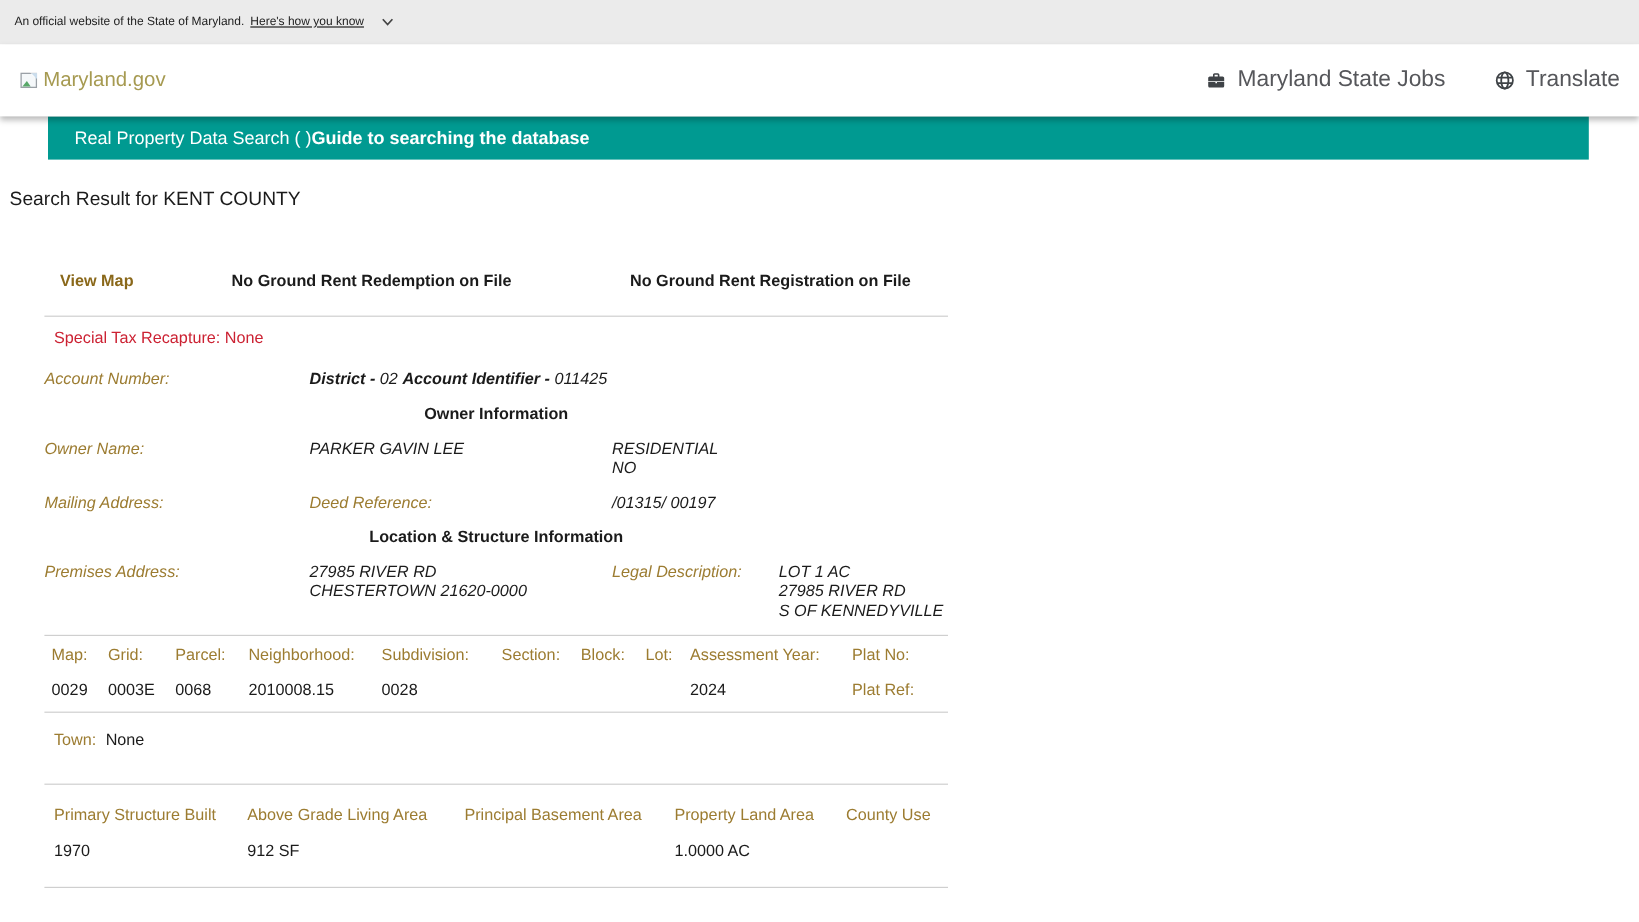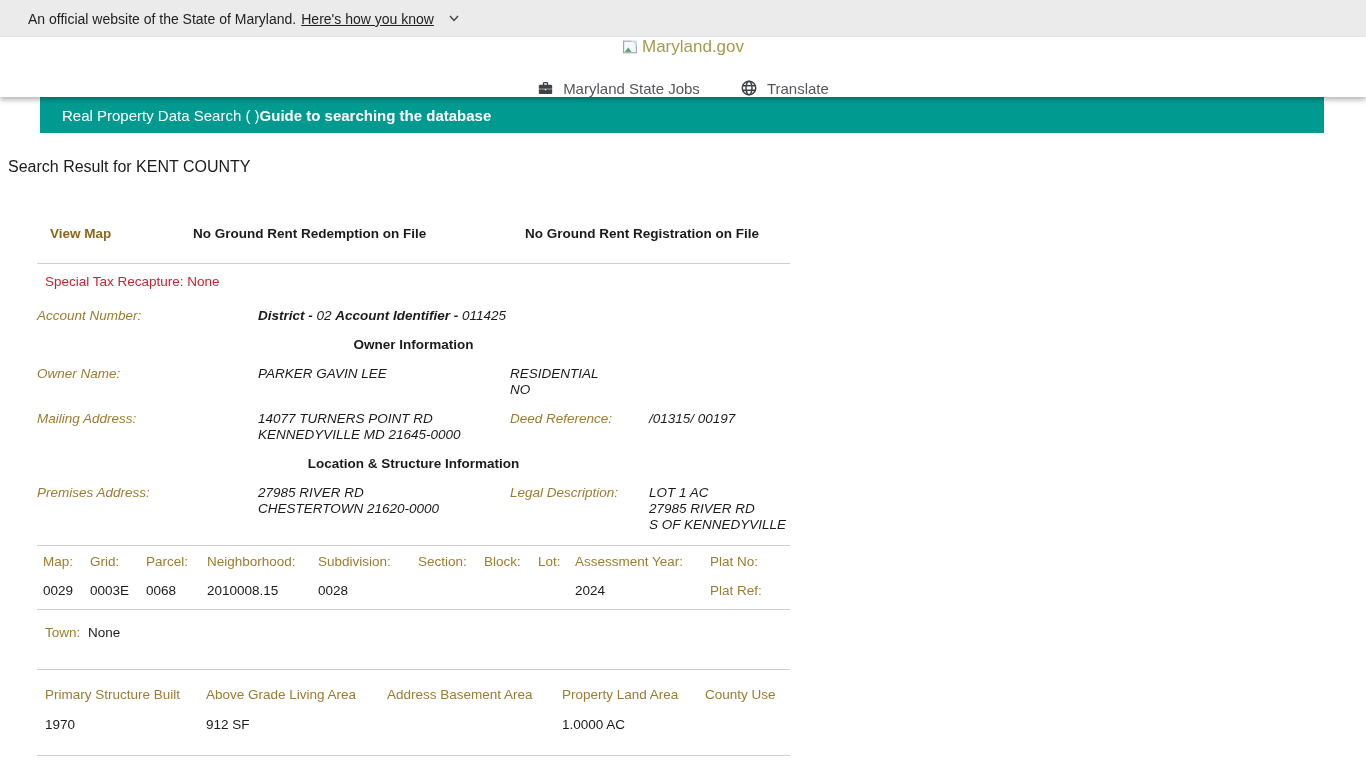--- a/index.html
+++ b/index.html
@@ -8,38 +8,37 @@
     width: 1366px; height: 768px; overflow: hidden;
     background: #ffffff;
     font-family: "Liberation Sans", sans-serif;
     color: #1b1b1b;
   }
 
   
   .topbar {
     height: 37px; background: #ebebeb;
     display: flex; align-items: center;
-    padding-left: 28px; font-size: 14px; color: #222;
+    padding-left: 12px; font-size: 10px; color: #222;
   }
   .topbar-link {
     margin-left: 5px; text-decoration: underline; color: #222;
     display: inline-flex; align-items: center; gap: 15px; cursor: pointer;
   }
 
   
   .header {
     position: relative; z-index: 2;
     height: 60px; background: #fff;
     box-shadow: 0 3px 5px rgba(0,0,0,0.28);
     display: flex; align-items: center; justify-content: space-between;
     padding: 0 16px;
-    flex-direction: column;
   }
   .logo { display: flex; align-items: center; gap: 3px; font-size: 17px; color: #a69a51; cursor: pointer; }
-  .header-links { display: flex; align-items: center; gap: 40px; color: #56575b; font-size: 15px; }
+  .header-links { display: flex; align-items: center; gap: 40px; color: #56575b; font-size: 19px; }
   .header-link { display: flex; align-items: center; gap: 9px; cursor: pointer; }
 
   
   .banner {
     position: relative; z-index: 1;
     margin-left: 40px; width: 1284px; height: 36px;
     background: #009a91;
     display: flex; align-items: center; padding-left: 22px;
     color: #fff; font-size: 15px;
   }
@@ -171,24 +170,20 @@
     <span class="gold">Owner Name:</span>
     <span>PARKER GAVIN LEE</span>
     <span class="two-line">
       <div>RESIDENTIAL</div>
       <div>NO</div>
     </span>
   </div>
 
   <div class="detail-grid">
     <span class="gold">Mailing Address:</span>
-    <span class="two-line">
-      <div>14077 TURNERS POINT RD</div>
-      <div>KENNEDYVILLE MD 21645-0000</div>
-    </span>
     <span class="gold">Deed Reference:</span>
     <span>/01315/ 00197</span>
   </div>
 
   <div class="section-heading">Location &amp; Structure Information</div>
 
   <div class="detail-grid">
     <span class="gold">Premises Address:</span>
     <span class="two-line">
       <div>27985 RIVER RD</div>
@@ -234,21 +229,21 @@
   <div class="town-row">
     <span class="gold">Town:</span>
     <span style="margin-left:4px">None</span>
   </div>
 
   <div class="divider"></div>
 
   <div class="flex-row struct-row hdr">
     <span class="st-c0 gold">Primary Structure Built</span>
     <span class="st-c1 gold">Above Grade Living Area</span>
-    <span class="st-c2 gold">Address Basement Area</span>
+    <span class="st-c2 gold">Principal Basement Area</span>
     <span class="st-c3 gold">Property Land Area</span>
     <span class="st-c4 gold">County Use</span>
   </div>
   <div class="flex-row struct-row val">
     <span class="st-c0">1970</span>
     <span class="st-c1">912 SF</span>
     <span class="st-c2"></span>
     <span class="st-c3">1.0000 AC</span>
     <span class="st-c4"></span>
   </div>

